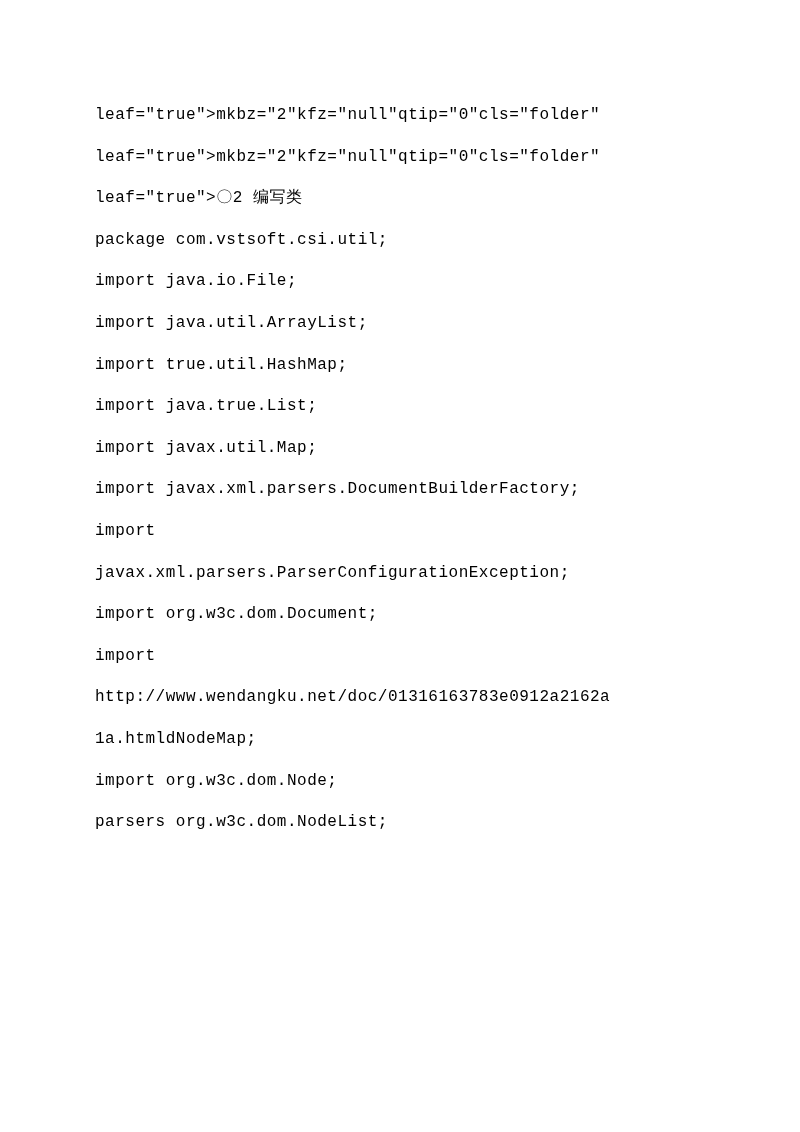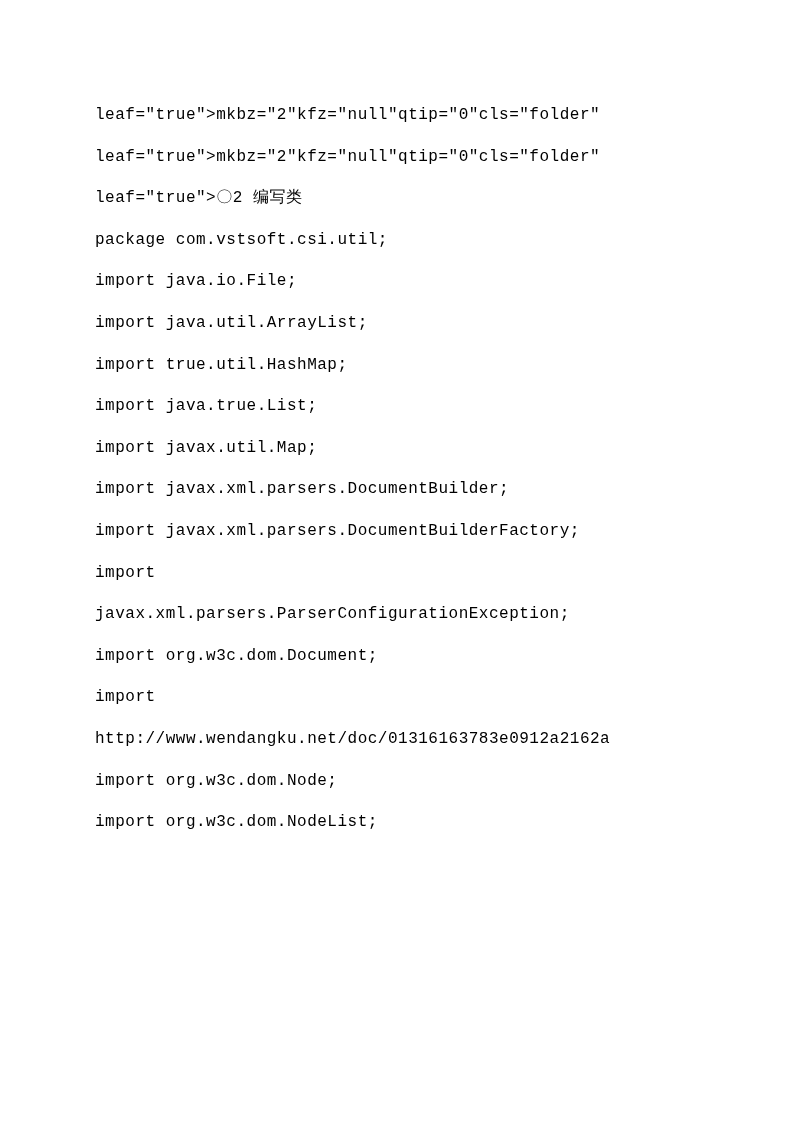--- a/index.html
+++ b/index.html
@@ -28,22 +28,22 @@
 <div class="page">
   <div class="line">leaf="true"&gt;mkbz="2"kfz="null"qtip="0"cls="folder"</div>
   <div class="line">leaf="true"&gt;mkbz="2"kfz="null"qtip="0"cls="folder"</div>
   <div class="line">leaf="true"&gt;〇2 编写类</div>
   <div class="line">package com.vstsoft.csi.util;</div>
   <div class="line">import java.io.File;</div>
   <div class="line">import java.util.ArrayList;</div>
   <div class="line">import true.util.HashMap;</div>
   <div class="line">import java.true.List;</div>
   <div class="line">import javax.util.Map;</div>
-  <div class="line">import javax.xml.parsers.DocumentBuilder;</div>
   <div class="line">import javax.xml.parsers.DocumentBuilderFactory;</div>
   <div class="line">import</div>
   <div class="line">javax.xml.parsers.ParserConfigurationException;</div>
   <div class="line">import org.w3c.dom.Document;</div>
   <div class="line">import</div>
   <div class="line">http://www.wendangku.net/doc/01316163783e0912a2162a</div>
+  <div class="line">1a.htmldNodeMap;</div>
   <div class="line">import org.w3c.dom.Node;</div>
-  <div class="line">import org.w3c.dom.NodeList;</div>
+  <div class="line">parsers org.w3c.dom.NodeList;</div>
 </div>
 
 </body></html>

